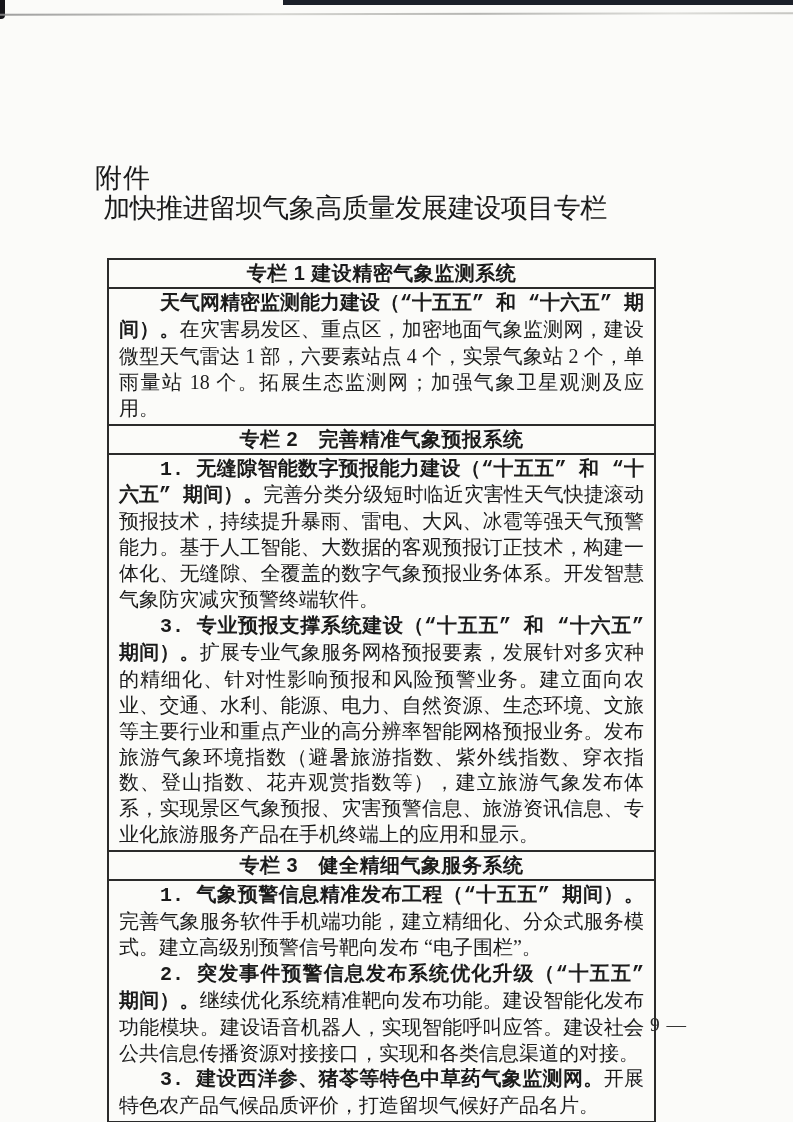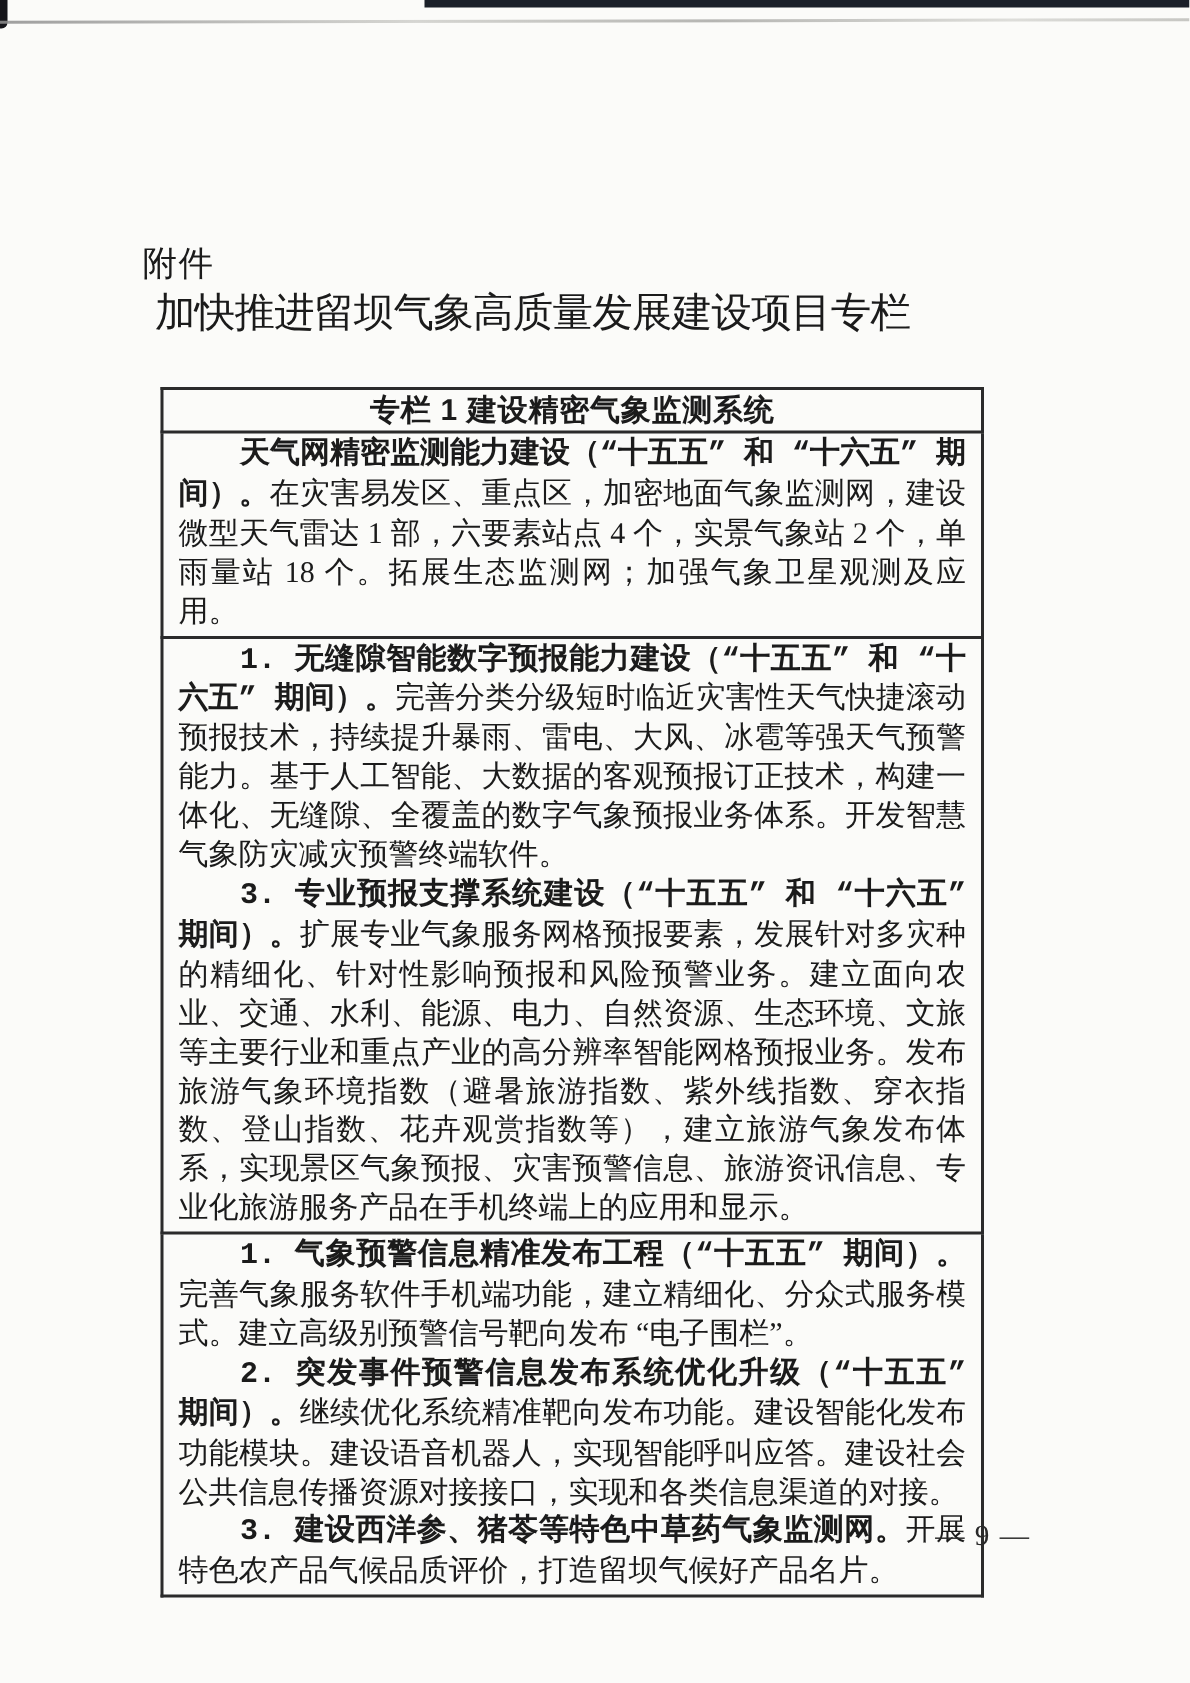--- a/index.html
+++ b/index.html
@@ -40,21 +40,21 @@
     width: 100%; height: 1.5px;
     background: linear-gradient(90deg, #8f8f8f, #cfcfcb 35%, #a9a9a6 60%, #d8d8d4 85%, #bdbdb9);
     opacity: 0.85;
     transform: rotate(-0.12deg);
   }
 
   
   .attachment-label {
     position: absolute;
     left: 95px; top: 160px;
-    font-size: 23px;
+    font-size: 27px;
     letter-spacing: 1px;
   }
   .doc-title {
     position: absolute;
     left: 0; top: 190px;
     width: 710px;
     margin: 0;
     text-align: center;
     font-size: 27px;
     font-weight: normal;
@@ -126,27 +126,33 @@
   <tbody>
     <tr>
       <td class="section-header">专栏 1 建设精密气象监测系统</td>
     </tr>
     <tr class="row-body-1">
       <td class="section-body">
         <p><span class="lead">天气网精密监测能力建设（“十五五” 和 “十六五” 期间）。</span><span>在灾害易发区、重点区，加密地面气象监测网，建设微型天气雷达 1 部，六要素站点 4 个，实景气象站 2 个，单雨量站 18 个。拓展生态监测网；加强气象卫星观测及应用。</span></p>
       </td>
     </tr>
 
+    <tr>
+      <td class="section-header">专栏 2　完善精准气象预报系统</td>
+    </tr>
     <tr class="row-body-2">
       <td class="section-body">
         <p><span class="lead">1. 无缝隙智能数字预报能力建设（“十五五” 和 “十六五” 期间）。</span><span>完善分类分级短时临近灾害性天气快捷滚动预报技术，持续提升暴雨、雷电、大风、冰雹等强天气预警能力。基于人工智能、大数据的客观预报订正技术，构建一体化、无缝隙、全覆盖的数字气象预报业务体系。开发智慧气象防灾减灾预警终端软件。</span></p>
         <p><span class="lead">3. 专业预报支撑系统建设（“十五五” 和 “十六五” 期间）。</span><span>扩展专业气象服务网格预报要素，发展针对多灾种的精细化、针对性影响预报和风险预警业务。建立面向农业、交通、水利、能源、电力、自然资源、生态环境、文旅等主要行业和重点产业的高分辨率智能网格预报业务。发布旅游气象环境指数（避暑旅游指数、紫外线指数、穿衣指数、登山指数、花卉观赏指数等），建立旅游气象发布体系，实现景区气象预报、灾害预警信息、旅游资讯信息、专业化旅游服务产品在手机终端上的应用和显示。</span></p>
       </td>
     </tr>
 
+    <tr>
+      <td class="section-header">专栏 3　健全精细气象服务系统</td>
+    </tr>
     <tr class="row-body-3">
       <td class="section-body">
         <p><span class="lead">1. 气象预警信息精准发布工程（“十五五” 期间）。</span><span>完善气象服务软件手机端功能，建立精细化、分众式服务模式。建立高级别预警信号靶向发布 “电子围栏”。</span></p>
         <p><span class="lead">2. 突发事件预警信息发布系统优化升级（“十五五” 期间）。</span><span>继续优化系统精准靶向发布功能。建设智能化发布功能模块。建设语音机器人，实现智能呼叫应答。建设社会公共信息传播资源对接接口，实现和各类信息渠道的对接。</span></p>
         <p><span class="lead">3. 建设西洋参、猪苓等特色中草药气象监测网。</span><span>开展特色农产品气候品质评价，打造留坝气候好产品名片。</span></p>
       </td>
     </tr>
   </tbody>
 </table>
 

